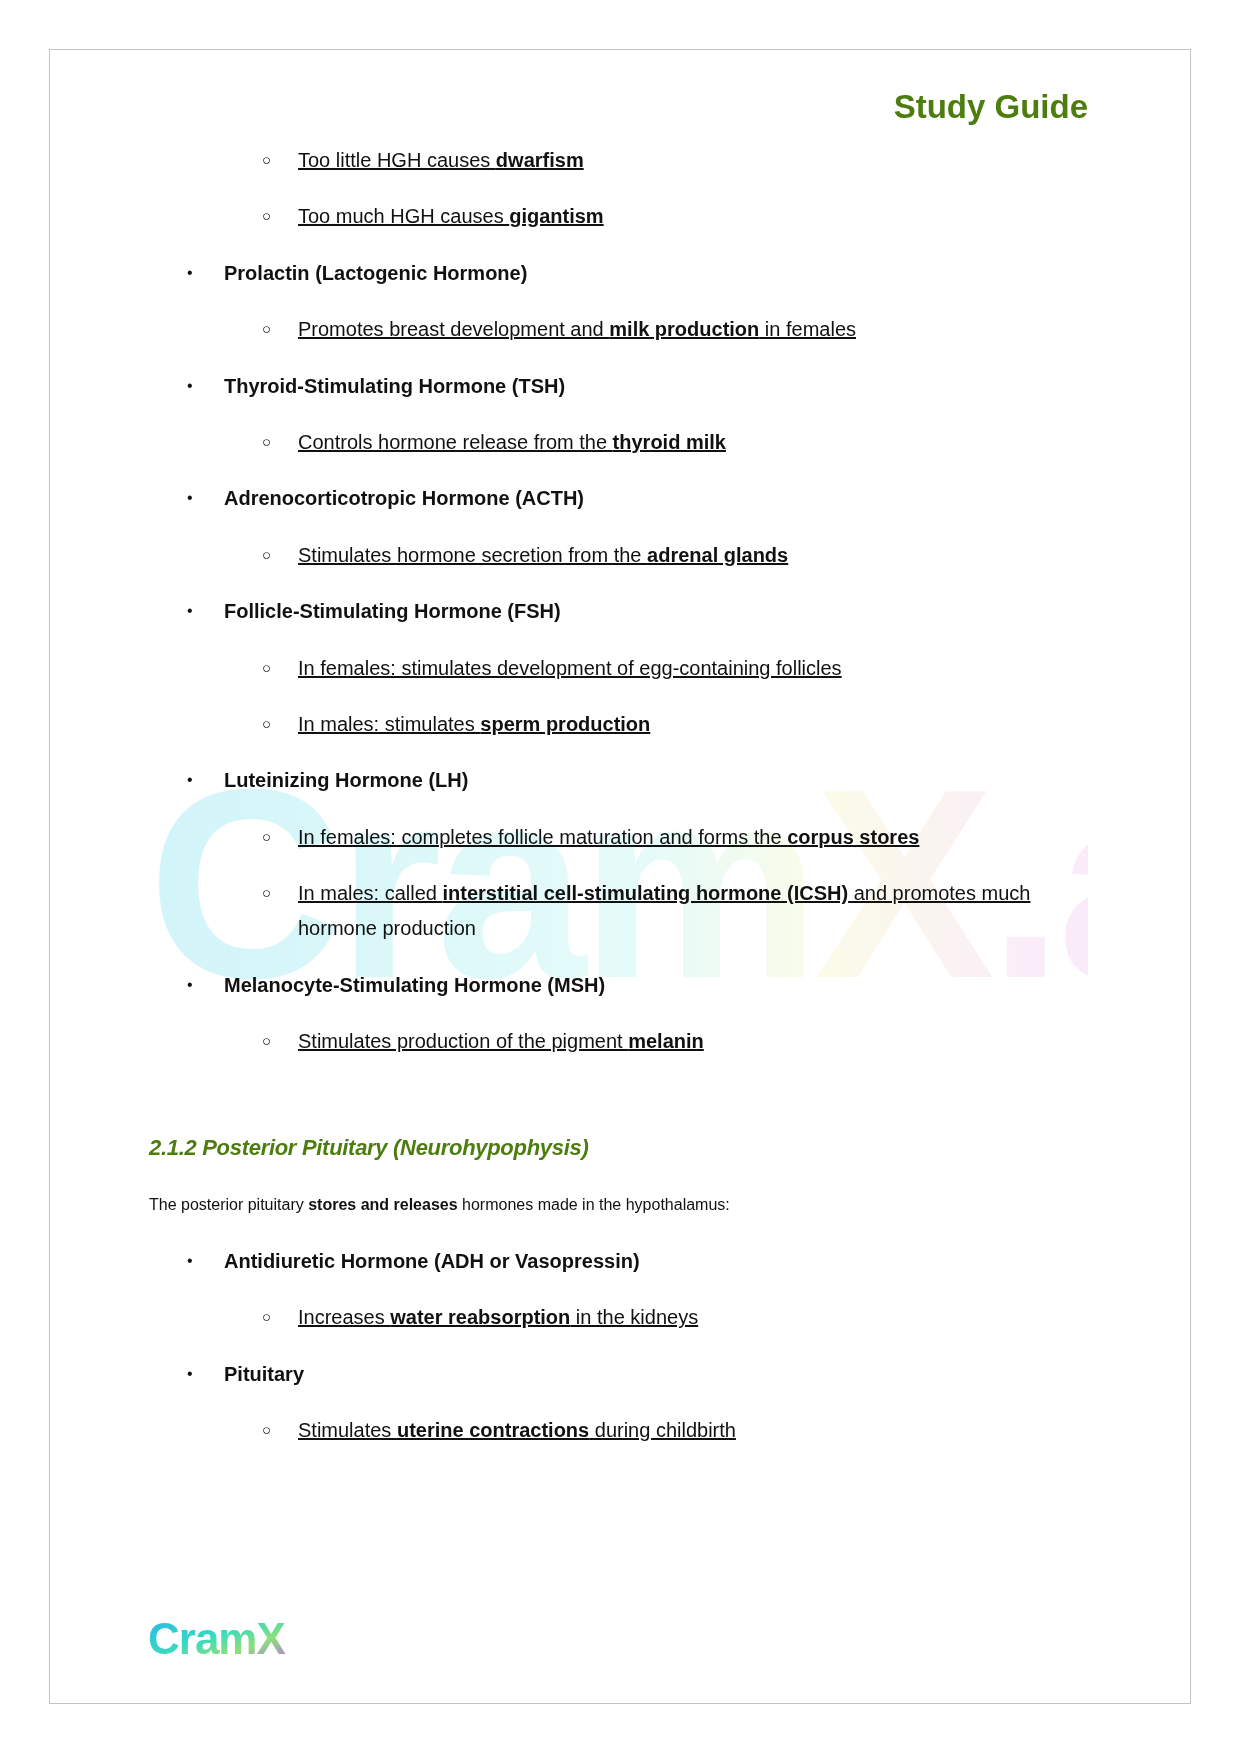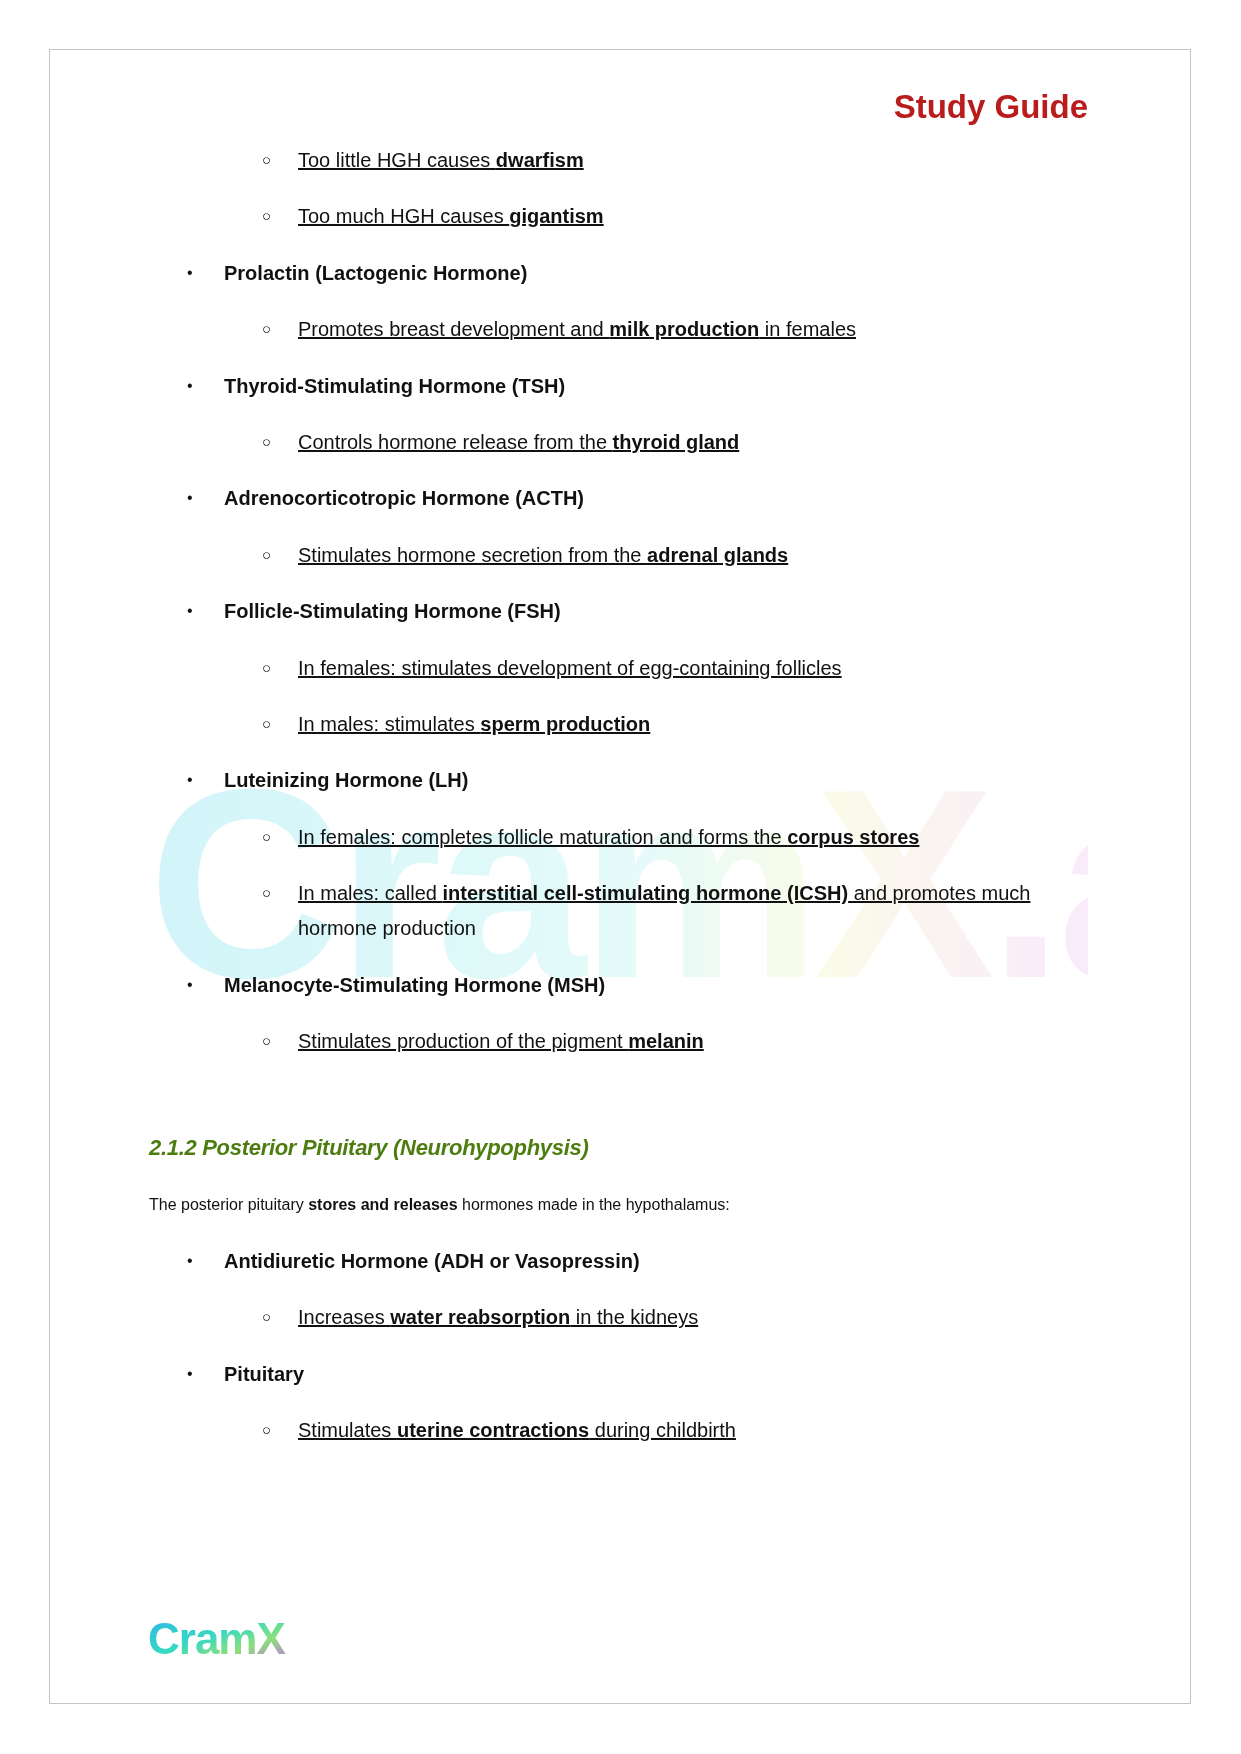--- a/index.html
+++ b/index.html
@@ -4,21 +4,21 @@
   <style>
     * { box-sizing: border-box; margin: 0; padding: 0; }
     html, body { width: 1241px; height: 1754px; background: #ffffff; overflow: hidden; }
     body { position: relative; font-family: "Liberation Sans", sans-serif; color: #111111; }
     .page-border {
       position: absolute; left: 49px; top: 49px; width: 1142px; height: 1655px;
       border: 1px solid #c4c4c4;
     }
     .header-title {
       position: absolute; right: 153px; top: 88px;
-      font-family: "Liberation Sans", sans-serif; font-weight: bold; font-size: 33px; color: #b91c1c;
+      font-family: "Liberation Sans", sans-serif; font-weight: bold; font-size: 33px; color: #4d7c0f;
     }
     .row { position: absolute; font-size: 20px; line-height: 36px; white-space: nowrap; }
     .row .marker { position: absolute; top: 0; }
     .row .txt { position: absolute; top: 0; }
     .lvl1 .marker { left: 187px; font-size: 16px; }
     .lvl1 .txt { left: 224px; font-weight: bold; }
     .lvl2 .marker { left: 262px; font-size: 15px; }
     .lvl2 .txt { left: 298px; text-decoration: underline; }
     b { font-weight: bold; }
     .wrap-line { position: absolute; left: 298px; font-size: 20px; line-height: 36px; white-space: nowrap; }
@@ -72,21 +72,21 @@
     <div class="row lvl2" style="top: 311.2px; left: 0px;">
       <span class="marker">○</span>
       <span class="txt"><span>Promotes breast development and </span><b>milk production</b><span> in females</span></span>
     </div>
     <div class="row lvl1" style="top: 367.6px; left: 0px;">
       <span class="marker">•</span>
       <span class="txt">Thyroid-Stimulating Hormone (TSH)</span>
     </div>
     <div class="row lvl2" style="top: 424px; left: 0px;">
       <span class="marker">○</span>
-      <span class="txt"><span>Controls hormone release from the </span><b>thyroid gland</b></span>
+      <span class="txt"><span>Controls hormone release from the </span><b>thyroid milk</b></span>
     </div>
     <div class="row lvl1" style="top: 480.4px; left: 0px;">
       <span class="marker">•</span>
       <span class="txt">Adrenocorticotropic Hormone (ACTH)</span>
     </div>
     <div class="row lvl2" style="top: 536.8px; left: 0px;">
       <span class="marker">○</span>
       <span class="txt"><span>Stimulates hormone secretion from the </span><b>adrenal glands</b></span>
     </div>
     <div class="row lvl1" style="top: 593.2px; left: 0px;">

